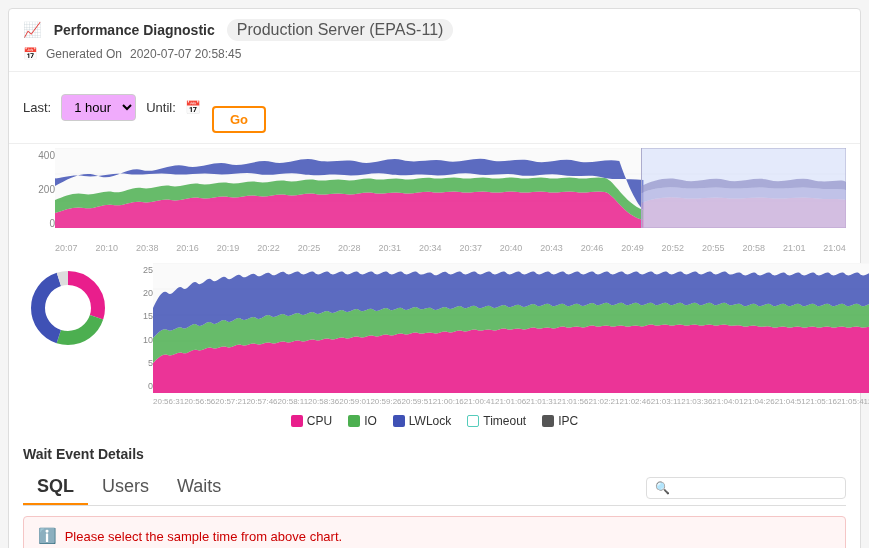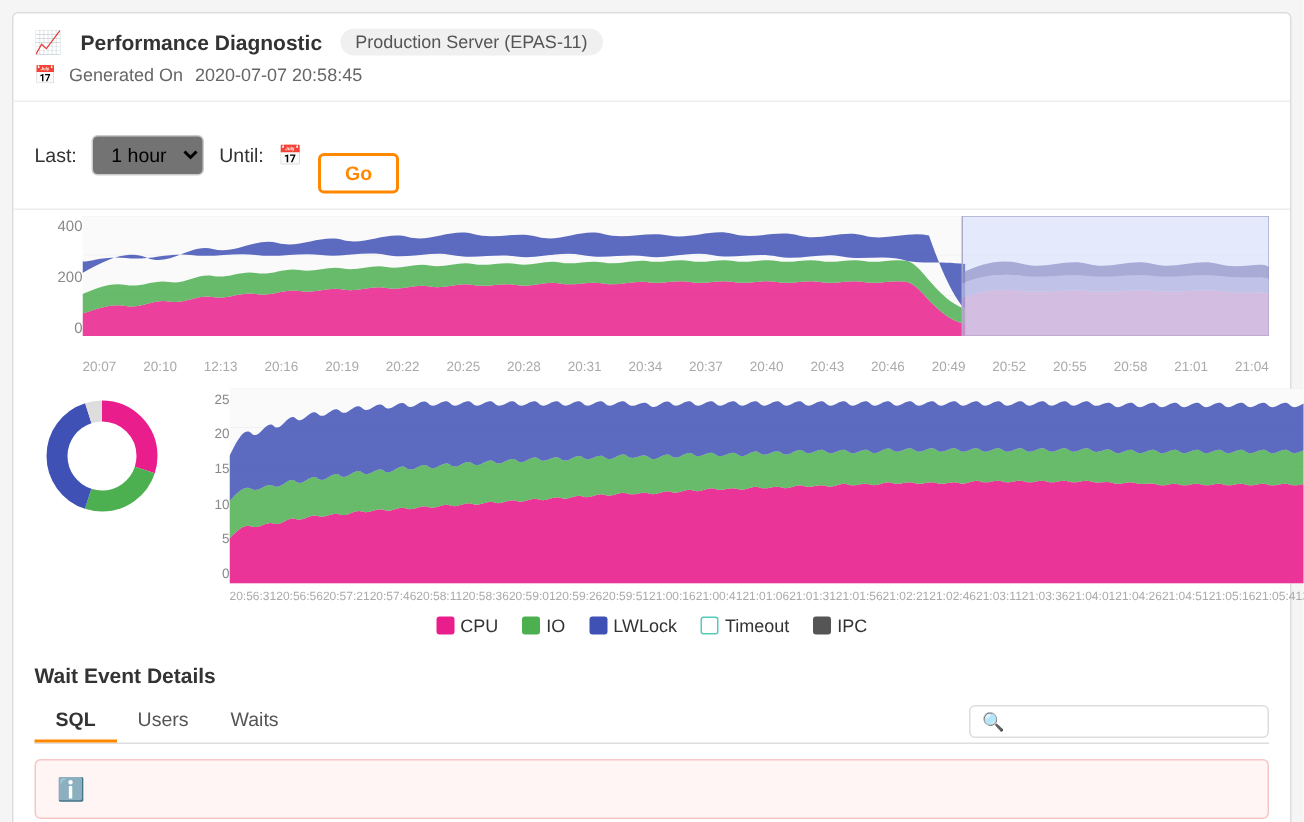--- a/index.html
+++ b/index.html
@@ -2,43 +2,43 @@
 <html><head>
   <meta charset="utf-8">
   <style>
     * { box-sizing: border-box; margin: 0; padding: 0; }
     body { font-family: -apple-system, BlinkMacSystemFont, 'Segoe UI', sans-serif; font-size: 13px; background: #f5f5f5; color: #333; width: 869px; }
     .container { background: #fff; border: 1px solid #ddd; margin: 8px; border-radius: 4px; }
     .header { padding: 10px 14px; border-bottom: 1px solid #eee; }
     .header-top { display: flex; align-items: center; gap: 12px; margin-bottom: 6px; }
     .header-icon { color: #f80; font-size: 15px; }
     .header-title { font-weight: 600; font-size: 14px; }
-    .server-tag { background: #f0f0f0; border-radius: 12px; padding: 2px 10px; font-size: 12px; color: #555; }
+    .server-tag { background: #f0f0f0; border-radius: 12px; padding: 2px 10px; font-size: 16px; color: #555; }
     .header-sub { display: flex; align-items: center; gap: 8px; color: #666; font-size: 12px; }
     .controls { display: flex; align-items: center; gap: 10px; padding: 10px 14px; border-bottom: 1px solid #eee; }
     .controls label { font-weight: 500; }
-    select { border: 1px solid #ccc; border-radius: 4px; padding: 4px 8px; font-size: 13px; background: #737373; cursor: pointer; }
+    select { border: 1px solid #ccc; border-radius: 4px; padding: 4px 8px; font-size: 13px; background: #f0abfc; cursor: pointer; }
     .until-input { border: 1px solid #ccc; border-radius: 4px; padding: 4px 8px; font-size: 13px; background: #fff; width: 175px; }
     .cal-icon { color: #888; cursor: pointer; }
     .go-btn { border: 2px solid #f80; background: #fff; color: #f80; border-radius: 4px; padding: 4px 16px; font-size: 13px; font-weight: 600; cursor: pointer; margin-top: 24px; }
     .chart-area { padding: 4px 14px 0; }
     .x-axis-labels { display: flex; justify-content: space-between; font-size: 9px; color: #aaa; margin-left: 32px; margin-bottom: 2px; }
     .detail-section { display: flex; align-items: flex-start; padding: 8px 14px 0; }
     .donut-container { width: 90px; height: 90px; position: relative; margin-right: 8px; flex-shrink: 0; }
     .detail-chart-area { flex: 1; position: relative; }
     .detail-x-labels { display: flex; justify-content: space-between; font-size: 8px; color: #aaa; margin-left: 32px; margin-top: 1px; overflow: hidden; }
     .legend { display: flex; justify-content: center; align-items: center; gap: 16px; padding: 8px 0; font-size: 12px; }
     .legend-item { display: flex; align-items: center; gap: 4px; }
     .legend-dot { width: 12px; height: 12px; border-radius: 2px; flex-shrink: 0; }
     .legend-dot-outline { width: 12px; height: 12px; border-radius: 2px; border: 1.5px solid #5cb; background: #fff; flex-shrink: 0; }
     .wait-details { padding: 10px 14px 0; }
     .wait-details h3 { font-weight: 600; font-size: 14px; margin-bottom: 8px; }
     .tabs-filter { display: flex; align-items: center; border-bottom: 1px solid #ddd; margin-bottom: 0; }
     .tabs { display: flex; gap: 0; flex: 1; }
-    .tab { padding: 6px 14px; font-size: 13px; cursor: pointer; border-bottom: 2px solid transparent; color: #555; }
+    .tab { padding: 6px 14px; font-size: 18px; cursor: pointer; border-bottom: 2px solid transparent; color: #555; }
     .tab.active { border-bottom: 2px solid #f80; color: #333; font-weight: 600; }
     .filter-box { display: flex; align-items: center; border: 1px solid #ddd; border-radius: 4px; padding: 3px 8px; gap: 6px; color: #aaa; font-size: 12px; margin-left: auto; width: 200px; }
     .filter-input { border: none; outline: none; font-size: 12px; color: #555; width: 100%; background: transparent; }
     .info-box { margin: 10px 14px; background: #fff5f5; border: 1px solid #f5c6c6; border-radius: 4px; padding: 10px 14px; display: flex; align-items: center; gap: 8px; color: #c00; font-size: 13px; }
     .info-icon { color: #888; font-size: 15px; }
     svg.overview { width: 100%; height: 80px; }
     svg.detail { width: 100%; height: 130px; }
     .selection-rect { fill: rgba(180,200,255,0.3); stroke: #aac; stroke-width: 1; }
   </style>
 </head>
@@ -97,21 +97,21 @@
           <path d="M608,55 C620,50 635,48 650,50 C665,52 680,48 695,50 C710,52 725,48 740,50 C755,52 770,48 785,50 C800,52 815,50 820,52 L820,80 L608,80 Z" fill="#c8a0d0" opacity="0.6"></path>
           <path d="M608,45 C620,40 635,38 650,40 C665,42 680,38 695,40 C710,42 725,38 740,40 C755,42 770,38 785,40 C800,42 815,40 820,42 L820,52 C815,50 800,52 785,50 C770,48 755,52 740,50 C725,48 710,52 695,50 C680,48 665,52 650,50 C635,48 620,50 608,55 Z" fill="#b0b0e0" opacity="0.7"></path>
           <path d="M608,38 C620,32 635,28 650,32 C665,36 680,28 695,32 C710,36 725,28 740,32 C755,36 770,28 785,32 C800,36 815,30 820,34 L820,42 C815,40 800,42 785,40 C770,38 755,42 740,40 C725,38 710,42 695,40 C680,38 665,42 650,40 C635,38 620,40 608,45 Z" fill="#9090c8" opacity="0.7"></path>
         </svg>
       </div>
     </div>
 
     <div class="x-axis-labels">
       <span>20:07</span>
       <span>20:10</span>
-      <span>12:13</span>
+      <span>20:38</span>
       <span>20:16</span>
       <span>20:19</span>
       <span>20:22</span>
       <span>20:25</span>
       <span>20:28</span>
       <span>20:31</span>
       <span>20:34</span>
       <span>20:37</span>
       <span>20:40</span>
       <span>20:43</span>
@@ -232,14 +232,15 @@
         <div class="tab">Waits</div>
       </div>
       <div class="filter-box">
         <span style="color:#aaa;">🔍</span>
       </div>
     </div>
   </div>
 
   <div class="info-box">
     <span class="info-icon">ℹ️</span>
+    <span>Please select the sample time from above chart.</span>
   </div>
 </div>
 
 </body></html>

